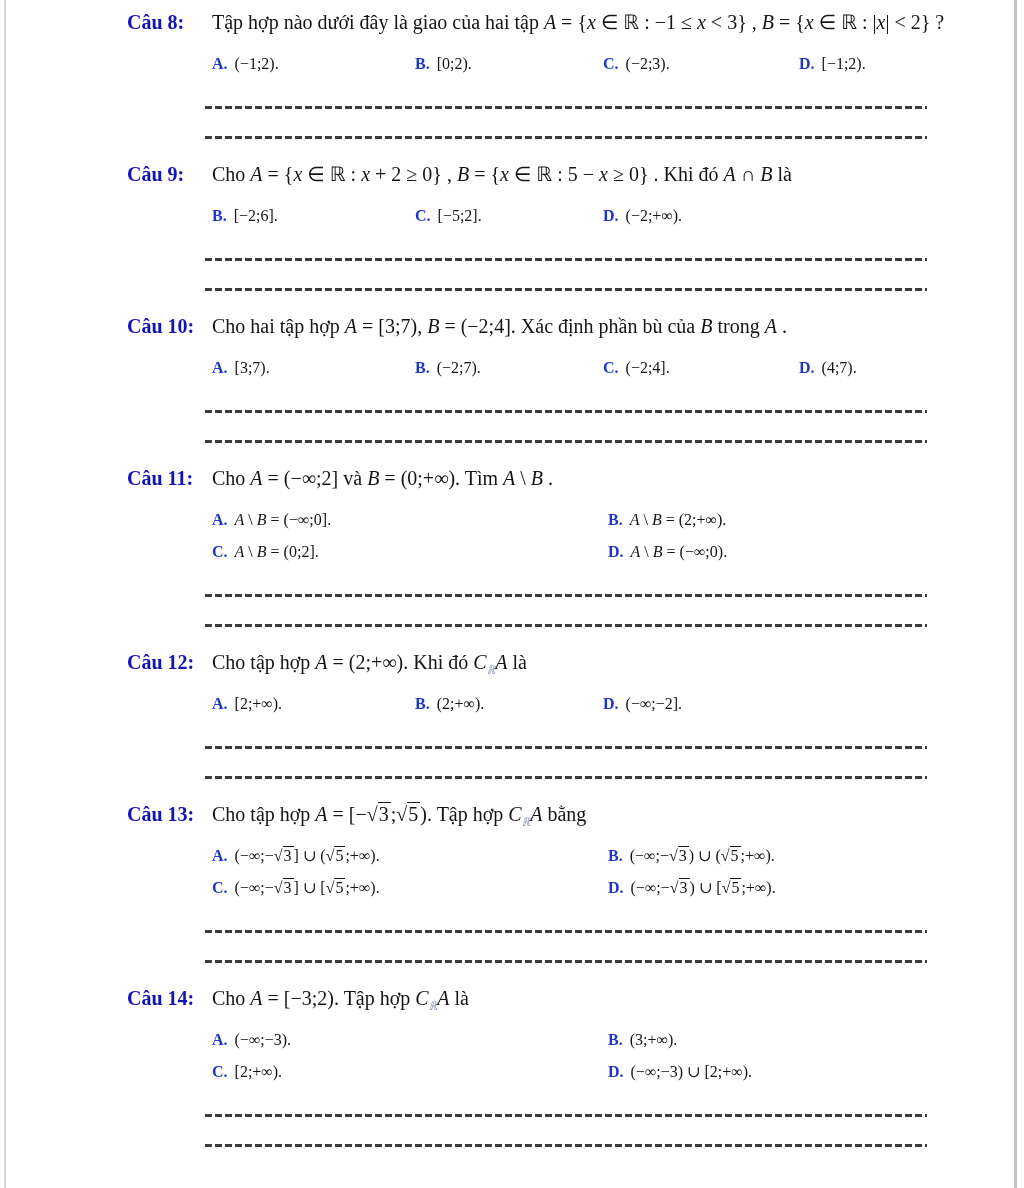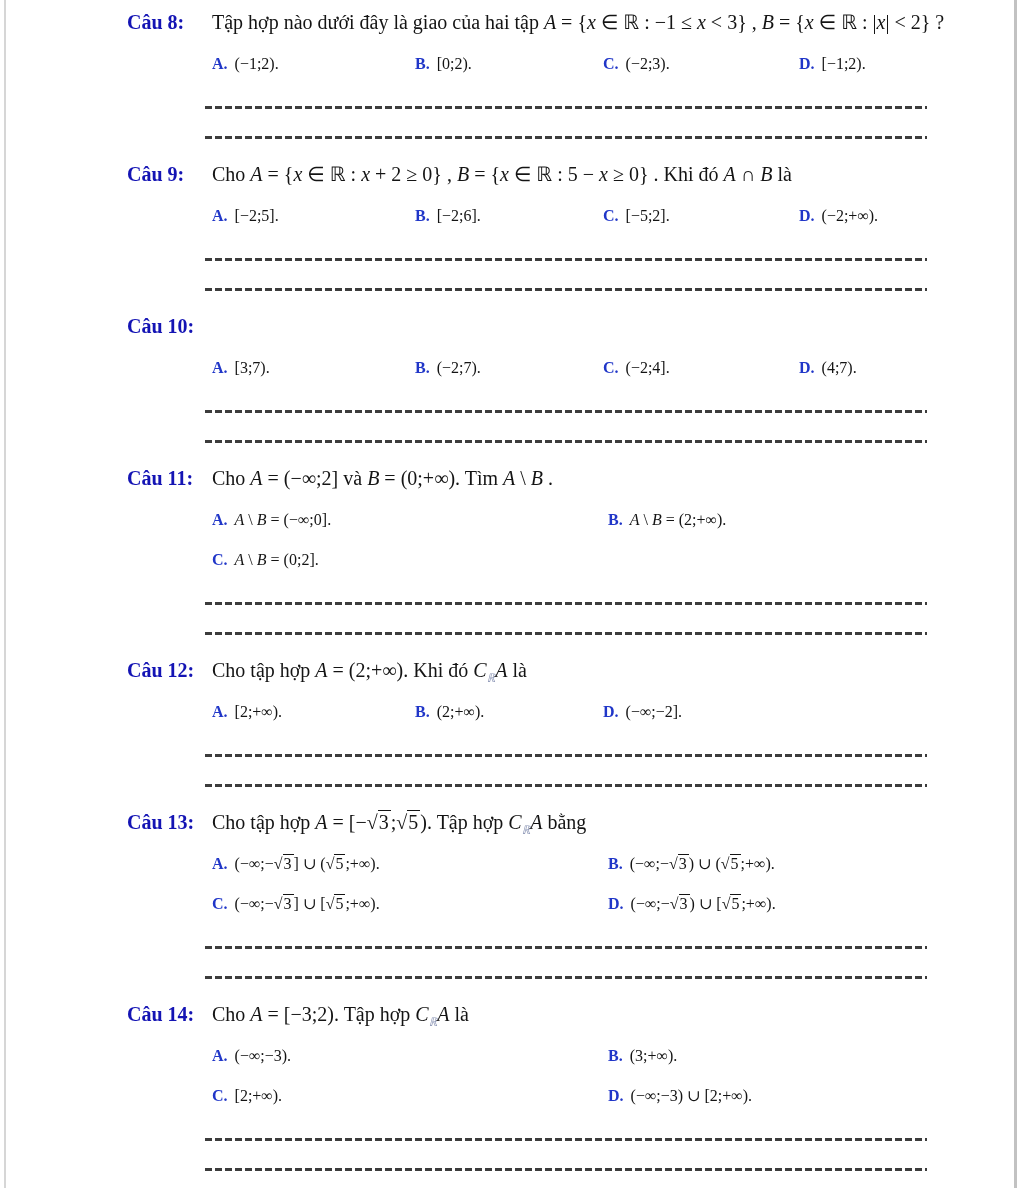--- a/index.html
+++ b/index.html
@@ -11,21 +11,21 @@
   .edge{position:absolute;top:0;bottom:0;}
   .edge-left{left:4px;width:2px;background:#d6d6d6;}
   .edge-right{left:1014px;width:3px;background:#c2c2c2;}
   .content{position:absolute;left:0;top:8px;width:1004px;}
   .q{margin-bottom:21px;}
   .q-head{display:flex;align-items:center;line-height:28px;margin-bottom:13px;font-size:20px;}
   .q-label{flex:0 0 85px;margin-left:127px;font-weight:bold;color:#1414b4;white-space:nowrap;}
   .q-text{flex:1;font-family:Liberation Serif, serif;}
   .opts{margin-left:212px;display:grid;font-size:16px;line-height:30px;}
   .opts.cols4{grid-template-columns:203px 188px 196px 1fr;}
-  .opts.cols2{grid-template-columns:396px 1fr;row-gap:10px;}
+  .opts.cols2{grid-template-columns:396px 1fr;row-gap:2px;}
   .opt{white-space:nowrap;cursor:pointer;}
   .opt-letter{color:#2036c8;font-weight:bold;margin-right:7px;}
   .dashes{margin-left:205px;width:722px;}
   .dash{height:3px;margin-top:27px;
     background:repeating-linear-gradient(90deg,#3c3c3c 0 7px,transparent 7px 10px);}
   i{font-style:italic;}
   sub.msub{font-size:12px;color:#8a94b4;font-style:italic;line-height:0;}
   .sqrt{white-space:nowrap;}
   .rad{border-top:1.6px solid #141414;padding:0 2px 0 1px;}
 </style>
@@ -51,33 +51,33 @@
         <div class="dash"></div>
         <div class="dash"></div>
       </div>
     </section>
     <section class="q">
       <div class="q-head">
         <span class="q-label">Câu 9:</span>
         <div class="q-text"><span>Cho </span><i>A</i><span> = {</span><i>x</i><span> ∈ ℝ : </span><i>x</i><span> + 2 ≥ 0} , </span><i>B</i><span> = {</span><i>x</i><span> ∈ ℝ : 5 − </span><i>x</i><span> ≥ 0} . Khi đó </span><i>A</i><span> ∩ </span><i>B</i><span> là</span></div>
       </div>
       <div class="opts cols4">
-        <div class="opt"><b class="opt-letter">A.</b><span><span>[−2;5].</span></span></div>
         <div class="opt"><b class="opt-letter">B.</b><span><span>[−2;6].</span></span></div>
         <div class="opt"><b class="opt-letter">C.</b><span><span>[−5;2].</span></span></div>
         <div class="opt"><b class="opt-letter">D.</b><span><span>(−2;+∞).</span></span></div>
       </div>
       <div class="dashes">
         <div class="dash"></div>
         <div class="dash"></div>
       </div>
     </section>
     <section class="q">
       <div class="q-head">
         <span class="q-label">Câu 10:</span>
+        <div class="q-text"><span>Cho hai tập hợp </span><i>A</i><span> = [3;7), </span><i>B</i><span> = (−2;4]. Xác định phần bù của </span><i>B</i><span> trong </span><i>A</i><span> .</span></div>
       </div>
       <div class="opts cols4">
         <div class="opt"><b class="opt-letter">A.</b><span><span>[3;7).</span></span></div>
         <div class="opt"><b class="opt-letter">B.</b><span><span>(−2;7).</span></span></div>
         <div class="opt"><b class="opt-letter">C.</b><span><span>(−2;4].</span></span></div>
         <div class="opt"><b class="opt-letter">D.</b><span><span>(4;7).</span></span></div>
       </div>
       <div class="dashes">
         <div class="dash"></div>
         <div class="dash"></div>
@@ -85,20 +85,21 @@
     </section>
     <section class="q">
       <div class="q-head">
         <span class="q-label">Câu 11:</span>
         <div class="q-text"><span>Cho </span><i>A</i><span> = (−∞;2] và </span><i>B</i><span> = (0;+∞). Tìm </span><i>A</i><span> \ </span><i>B</i><span> .</span></div>
       </div>
       <div class="opts cols2">
         <div class="opt"><b class="opt-letter">A.</b><span><i>A</i><span> \ </span><i>B</i><span> = (−∞;0].</span></span></div>
         <div class="opt"><b class="opt-letter">B.</b><span><i>A</i><span> \ </span><i>B</i><span> = (2;+∞).</span></span></div>
         <div class="opt"><b class="opt-letter">C.</b><span><i>A</i><span> \ </span><i>B</i><span> = (0;2].</span></span></div>
+        <div class="opt"><b class="opt-letter">D.</b><span><i>A</i><span> \ </span><i>B</i><span> = (−∞;0).</span></span></div>
       </div>
       <div class="dashes">
         <div class="dash"></div>
         <div class="dash"></div>
       </div>
     </section>
     <section class="q">
       <div class="q-head">
         <span class="q-label">Câu 12:</span>
         <div class="q-text"><span>Cho tập hợp </span><i>A</i><span> = (2;+∞). Khi đó </span><i>C</i><sub class="msub">ℝ</sub><i>A</i><span> là</span></div>

